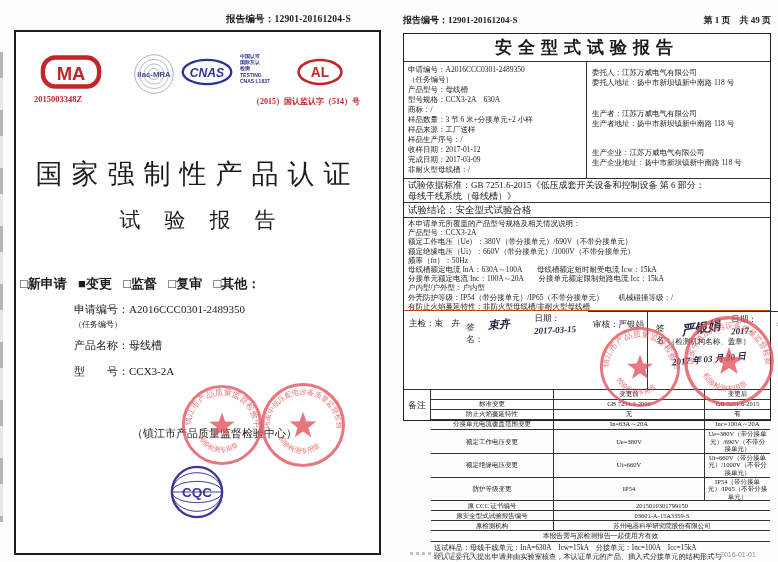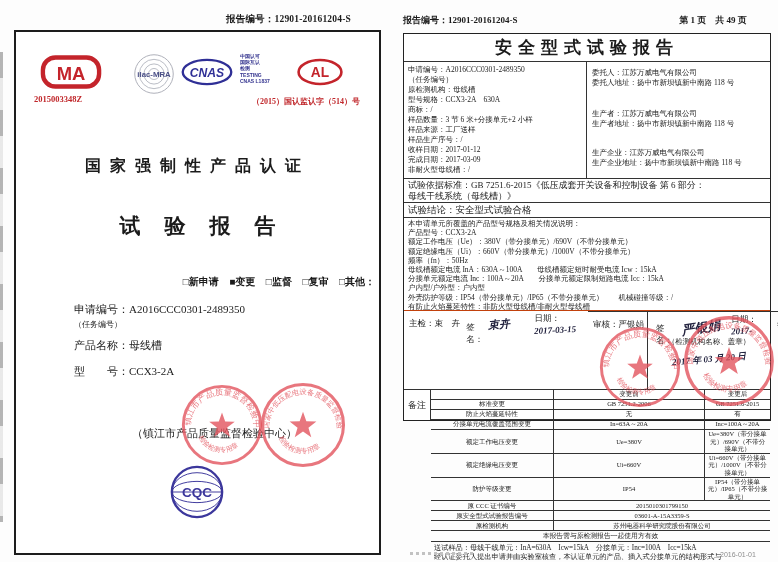--- a/index.html
+++ b/index.html
@@ -10,29 +10,29 @@
   }
   .abs{position:absolute;}
   .red{color:#c0272b;}
   
   .scan-edge{left:0;top:52px;width:3px;height:470px;
     background:repeating-linear-gradient(180deg,#7a7a7a 0 26px,#d9d9d9 26px 58px);opacity:.55;}
   .rptno-left{left:226px;top:13px;font-size:9.5px;font-weight:bold;letter-spacing:.2px;}
   .page-left{left:14px;top:30px;width:363px;height:521px;border:2px solid #1d1d1d;background:#fff;}
   .logo-caption{font-size:8.5px;font-weight:bold;}
   .cnas-block{font-size:5px;line-height:6.2px;color:#34348f;font-family:"Liberation Sans",sans-serif;font-weight:bold;}
-  .l-title1{left:0;top:124px;width:100%;text-align:center;font-size:16px;letter-spacing:9px;font-weight:700;}
-  .l-title2{left:0;top:180px;width:100%;text-align:center;font-size:21px;letter-spacing:24px;text-indent:24px;font-weight:700;}
-  .l-checks{left:0;top:243px;width:100%;text-align:right;font-size:10px;font-weight:bold;}
+  .l-title1{left:0;top:124px;width:100%;text-align:center;font-size:27px;letter-spacing:9px;font-weight:400;}
+  .l-title2{left:0;top:174px;width:100%;text-align:center;font-size:21px;letter-spacing:24px;text-indent:24px;font-weight:400;}
+  .l-checks{left:0;top:243px;width:100%;text-align:left;font-size:13px;font-weight:bold;}
   .l-checks span{margin:0 4px;}
   .l-field{left:58px;font-size:11px;}
   .l-small{left:58px;font-size:8px;}
   
   .rptno-right{left:403px;top:14px;font-size:9px;font-weight:bold;}
-  .pageno{left:655px;top:14px;width:116px;font-size:9px;font-weight:bold;text-align:center;}
+  .pageno{left:655px;top:14px;width:116px;font-size:9px;font-weight:bold;text-align:right;}
   .rtable{left:403px;top:33px;width:368px;height:388px;border:1.5px solid #222;background:#fff;
     display:flex;flex-direction:column;box-sizing:border-box;}
   .r-title{height:27px;line-height:27px;text-align:center;font-size:17px;font-weight:bold;
     letter-spacing:6px;border-bottom:1px solid #333;flex:none;}
   .r-info{height:116px;display:flex;border-bottom:1px solid #333;flex:none;}
   .r-info-left{width:183px;border-right:1px solid #333;padding:3px 4px;box-sizing:border-box;
     font-size:7.5px;line-height:10px;}
   .r-info-right{flex:1;padding:2px 5px;font-size:7.5px;line-height:10px;box-sizing:border-box;}
   .g1{margin-top:4px;} .g2{margin-top:21px;} .g3{margin-top:19px;}
   .r-standard{height:24px;padding:1px 4px;font-size:9px;line-height:11.3px;border-bottom:1px solid #333;
@@ -164,21 +164,21 @@
 <div class="abs pageno">第 1 页　共 49 页</div>
 
 <div class="abs rtable">
 
   <div class="r-title">安全型式试验报告</div>
 
   <div class="r-info">
     <div class="r-info-left">
       <div>申请编号：A2016CCC0301-2489350</div>
       <div>（任务编号）</div>
-      <div>原检测机构：母线槽</div>
+      <div>产品型号：母线槽</div>
       <div>型号规格：CCX3-2A　630A</div>
       <div>商标：/</div>
       <div>样品数量：3 节 6 米+分接单元+2 小样</div>
       <div>样品来源：工厂送样</div>
       <div>样品生产序号：/</div>
       <div>收样日期：2017-01-12</div>
       <div>完成日期：2017-03-09</div>
       <div>非耐火型母线槽：/</div>
     </div>
     <div class="r-info-right">

